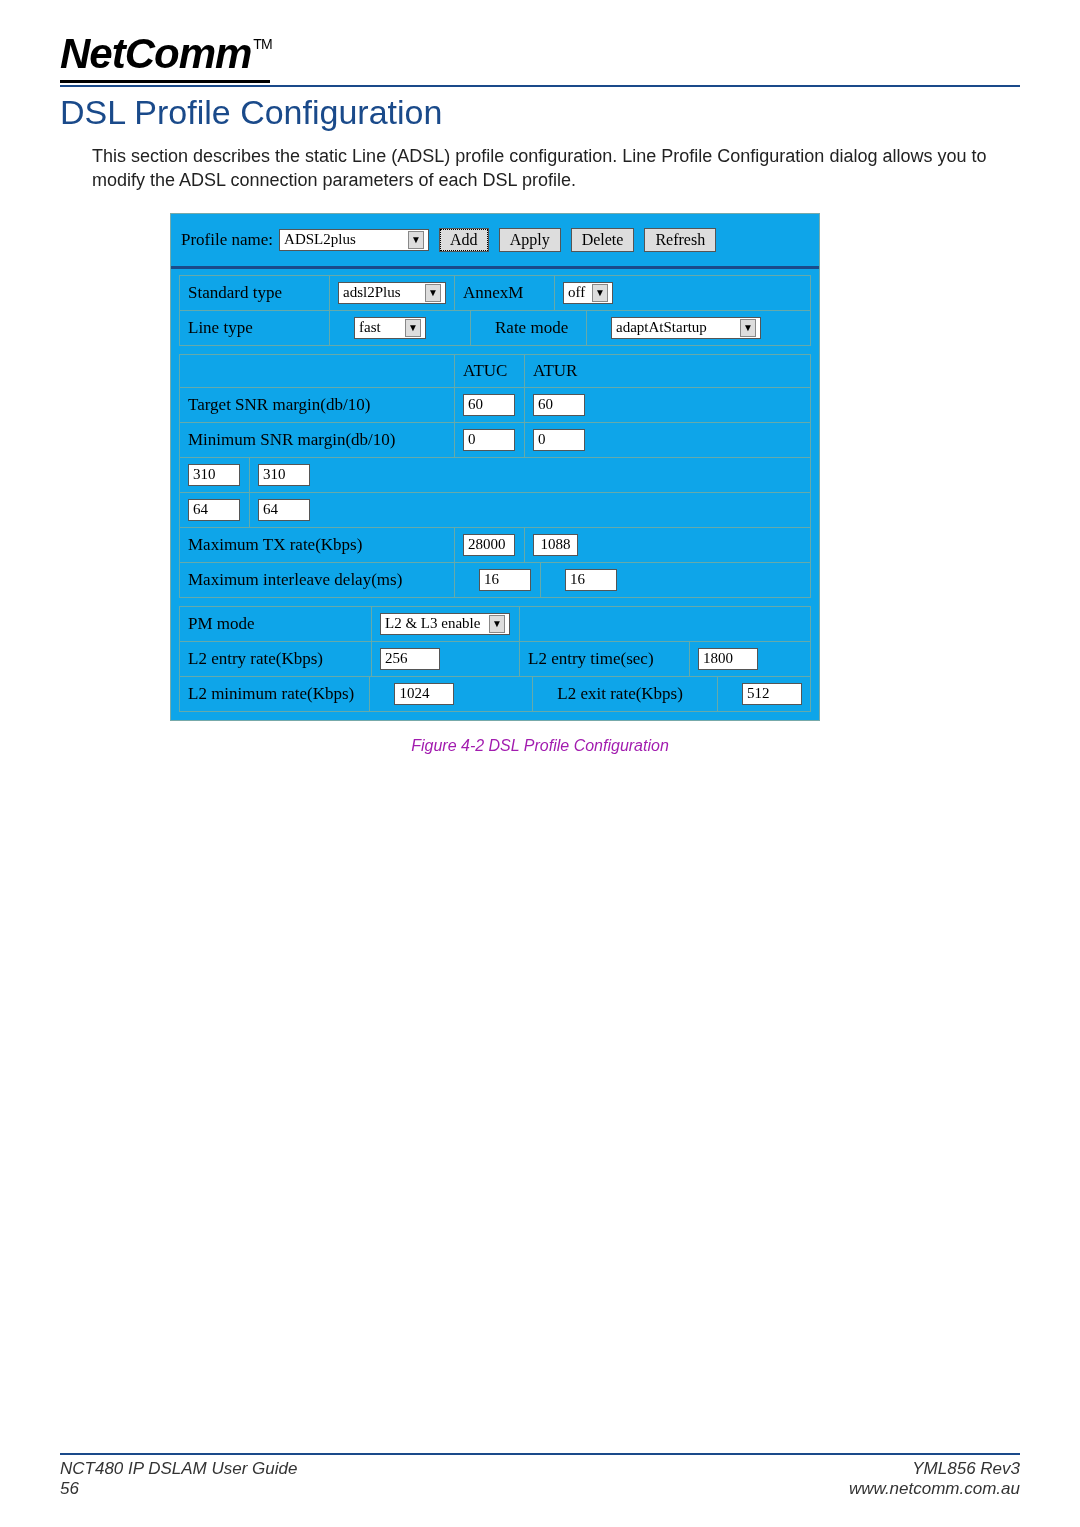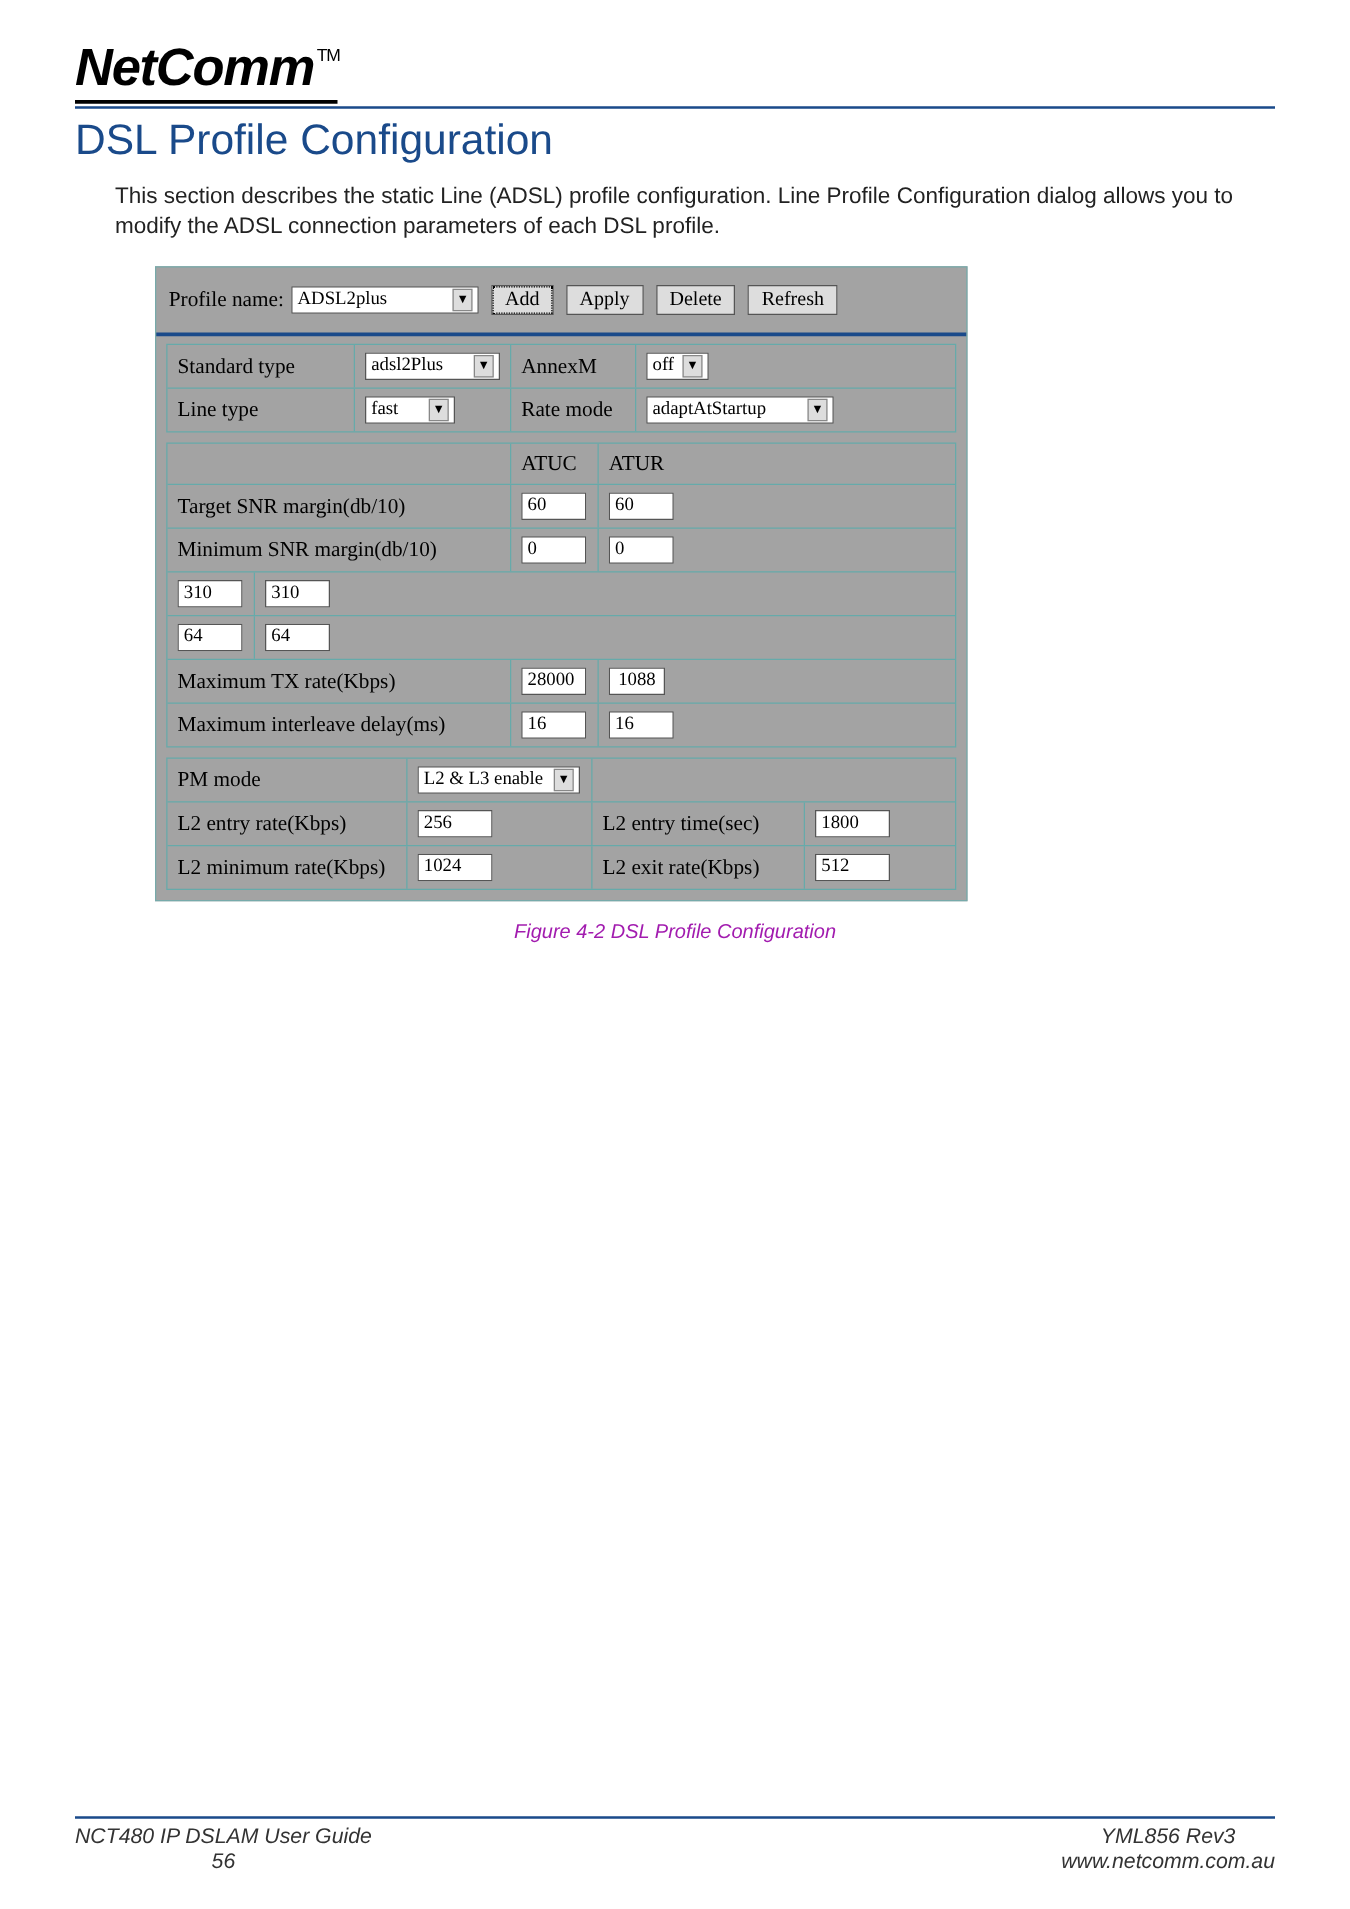--- a/index.html
+++ b/index.html
@@ -48,23 +48,23 @@
   .intro {
     font-family: Arial, sans-serif;
     font-size: 18px;
     color: #222;
     line-height: 1.35;
     margin-left: 32px;
     margin-right: 0;
     margin-bottom: 20px;
   }
   .dialog-wrap {
-    margin-left: 64px;
+    margin-left: 110px;
     width: 650px;
-    background: #a3a3a3;
+    background: #0ea5e9;
     border: 1px solid #7aa;
     font-family: "Times New Roman", serif;
     font-size: 17px;
     color: #000;
   }
   .row {
     display: flex;
     align-items: center;
     padding: 8px 10px;
   }
@@ -112,21 +112,21 @@
     outline-offset: -2px;
   }
   .grid-outer {
     margin: 6px 8px 8px 8px;
     border: 1px solid #6aa;
   }
   .grid-row {
     display: flex;
     border-bottom: 1px solid #6aa;
   }
-  .grid-row:last-child { border-bottom: none; }
+  .grid-row:last-child { border-bottom: none; gap: 16px; }
   .cell {
     border-right: 1px solid #6aa;
     padding: 6px 8px;
     display: flex;
     align-items: center;
   }
   .cell:last-child { border-right: none; }
   .c-label { width: 150px; }
   .c-val   { width: 125px; }
   .c-ann   { width: 100px; }
@@ -154,21 +154,21 @@
     right: 60px;
     border-top: 2px solid #1a4a8a;
     padding-top: 4px;
     display: flex;
     justify-content: space-between;
     font-family: Arial, sans-serif;
     font-style: italic;
     font-size: 17px;
     color: #333;
   }
-  .footer .left, .footer .right { display: flex; flex-direction: column; align-items: center; }
+  .footer .left, .footer .right { display: flex; flex-direction: column; }
   .footer .right { text-align: right; }
 </style>
 </head>
 <body>
 
 <div>
   <span class="logo">
     <span>NetComm</span><span class="logo-tm">TM</span>
   </span>
 </div>

